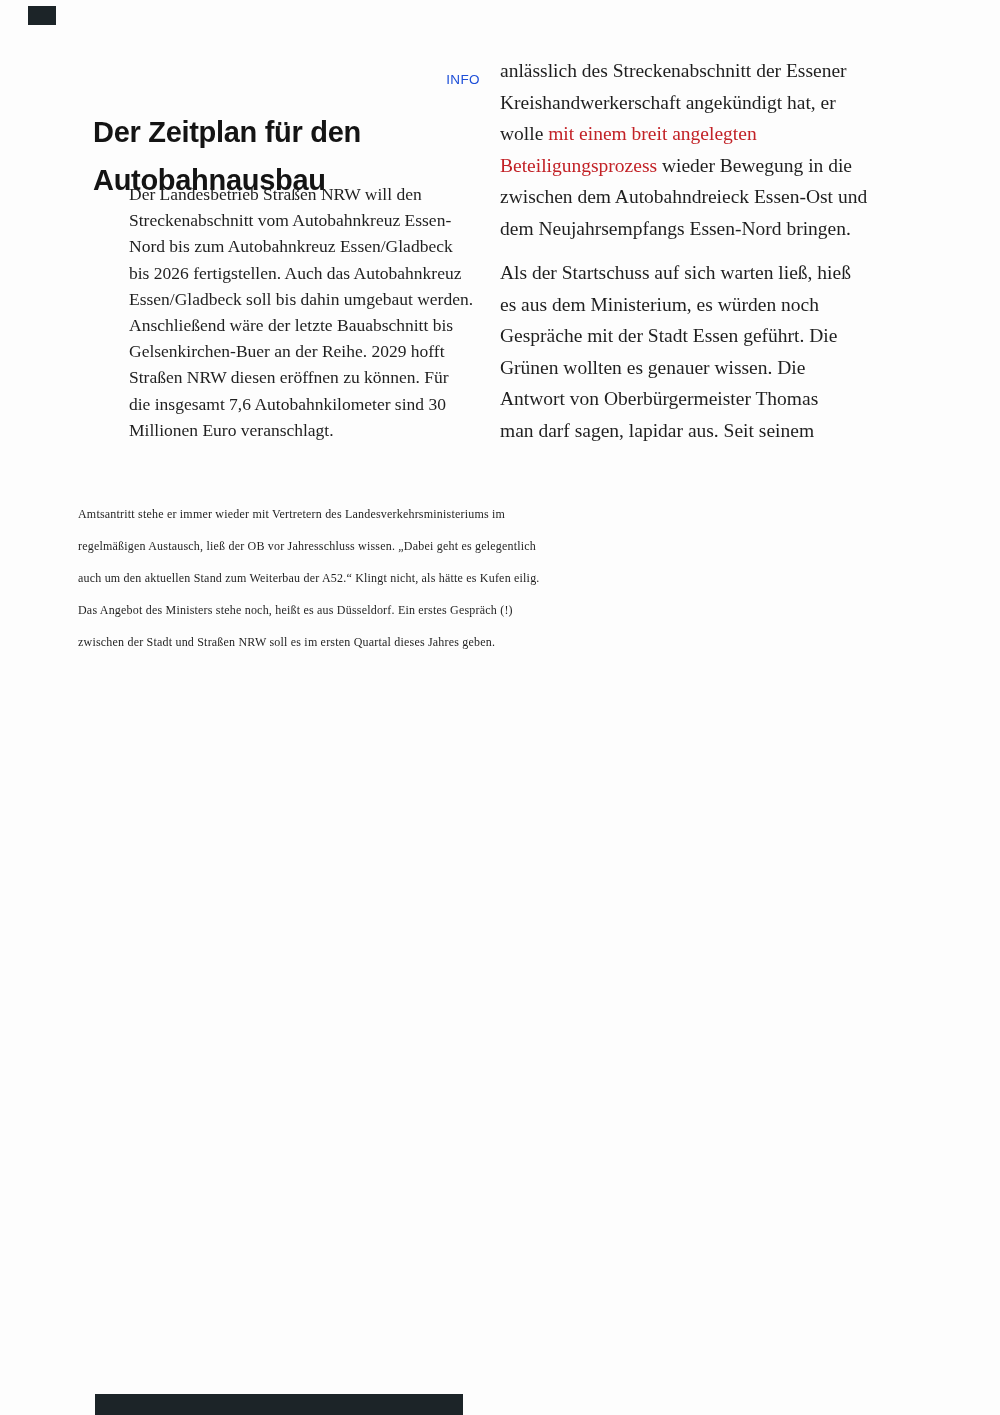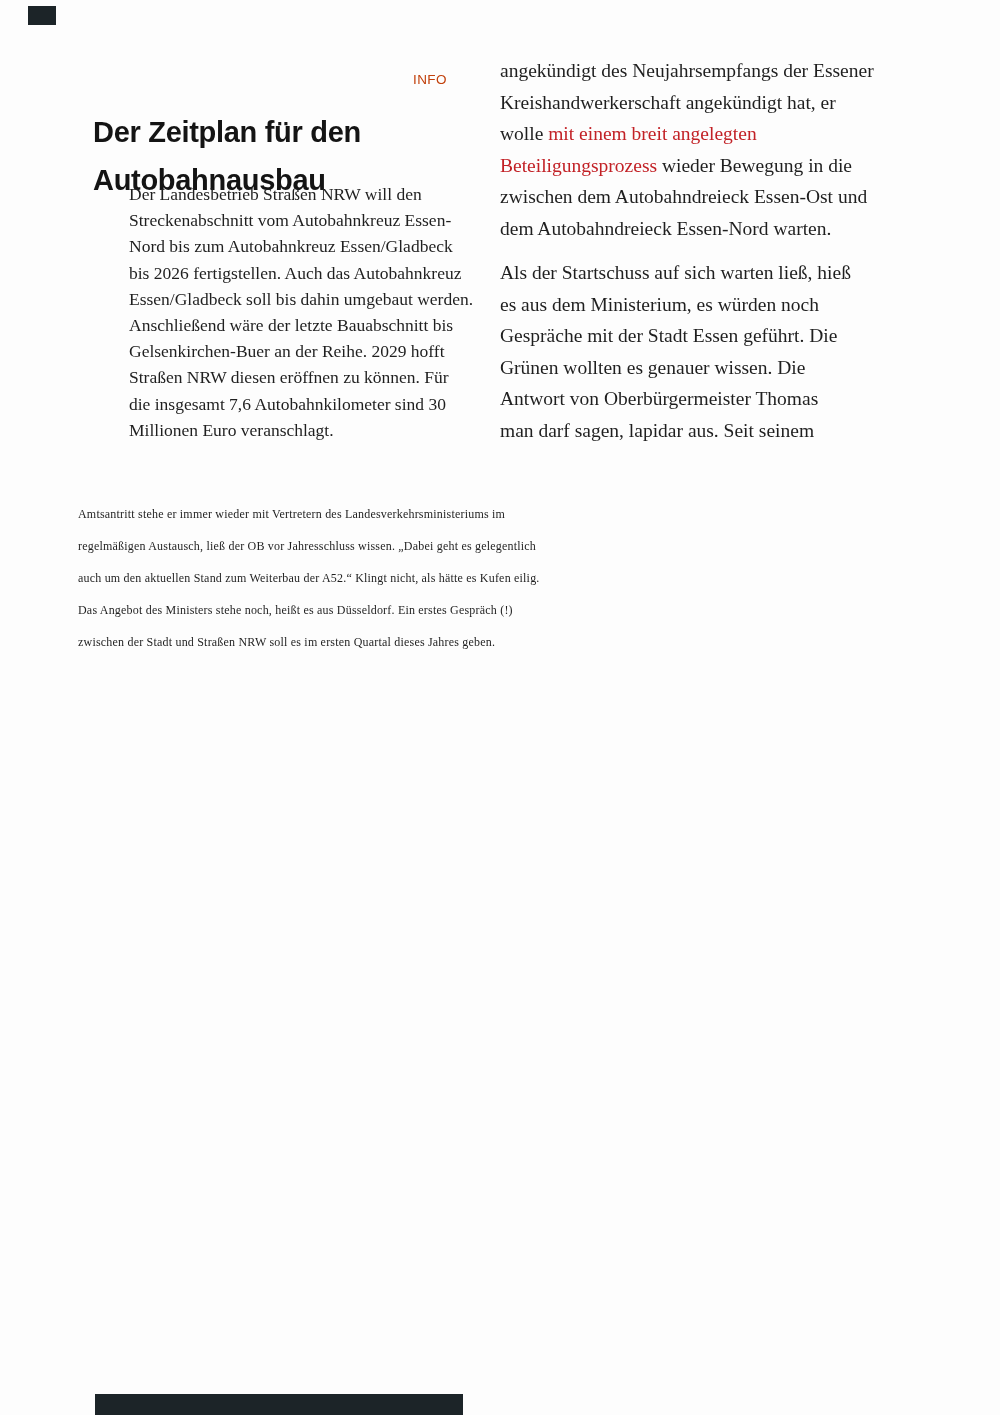--- a/index.html
+++ b/index.html
@@ -12,23 +12,23 @@
   }
   .abs{position:absolute;}
 
   
   .crop-frag{background:var(--dark-block,#1c2428);}
   #frag-top-left{left:28px;top:6px;width:28px;height:19px;}
   #frag-bottom{left:95px;top:1394px;width:368px;height:21px;}
 
   
   #info-label{
-    left:380px;top:72px;width:100px;text-align:center;
+    left:380px;top:72px;width:100px;text-align:right;
     font-family:"Liberation Sans", sans-serif;
-    font-size:13.5px;letter-spacing:.4px;color:#c2410c;
+    font-size:13.5px;letter-spacing:.4px;color:#1d4ed8;
   }
 
   
   #info-heading{
     left:93px;top:108px;width:345px;
     font-family:"Liberation Sans", sans-serif;
     font-weight:bold;font-size:29px;line-height:48px;
     letter-spacing:-.3px;color:#141414;
   }
   #info-body{left:93px;top:184px;width:400px;font-size:17.5px;}
@@ -62,26 +62,26 @@
     <div class="line">bis 2026 fertigstellen. Auch das Autobahnkreuz</div>
     <div class="line">Essen/Gladbeck soll bis dahin umgebaut werden.</div>
     <div class="line">Anschließend wäre der letzte Bauabschnitt bis</div>
     <div class="line">Gelsenkirchen-Buer an der Reihe. 2029 hofft</div>
     <div class="line">Straßen NRW diesen eröffnen zu können. Für</div>
     <div class="line">die insgesamt 7,6 Autobahnkilometer sind 30</div>
     <div class="line">Millionen Euro veranschlagt.</div>
   </div>
 
 <div class="abs" id="article-col">
-    <div class="line"><span>angekündigt des Neujahrsempfangs der Essener</span></div>
+    <div class="line"><span>anlässlich des Streckenabschnitt der Essener</span></div>
     <div class="line"><span>Kreishandwerkerschaft angekündigt hat, er</span></div>
     <div class="line"><span>wolle </span><span class="red-link">mit einem breit angelegten</span></div>
     <div class="line"><span class="red-link">Beteiligungsprozess</span><span> wieder Bewegung in die</span></div>
     <div class="line"><span>zwischen dem Autobahndreieck Essen-Ost und</span></div>
-    <div class="line"><span>dem Autobahndreieck Essen-Nord warten.</span></div>
+    <div class="line"><span>dem Neujahrsempfangs Essen-Nord bringen.</span></div>
     <div class="line para-start"><span>Als der Startschuss auf sich warten ließ, hieß</span></div>
     <div class="line"><span>es aus dem Ministerium, es würden noch</span></div>
     <div class="line"><span>Gespräche mit der Stadt Essen geführt. Die</span></div>
     <div class="line"><span>Grünen wollten es genauer wissen. Die</span></div>
     <div class="line"><span>Antwort von Oberbürgermeister Thomas</span></div>
     <div class="line"><span>man darf sagen, lapidar aus. Seit seinem</span></div>
   </div>
 
 <div class="abs" id="article-full">
     <div class="line">Amtsantritt stehe er immer wieder mit Vertretern des Landesverkehrsministeriums im</div>

